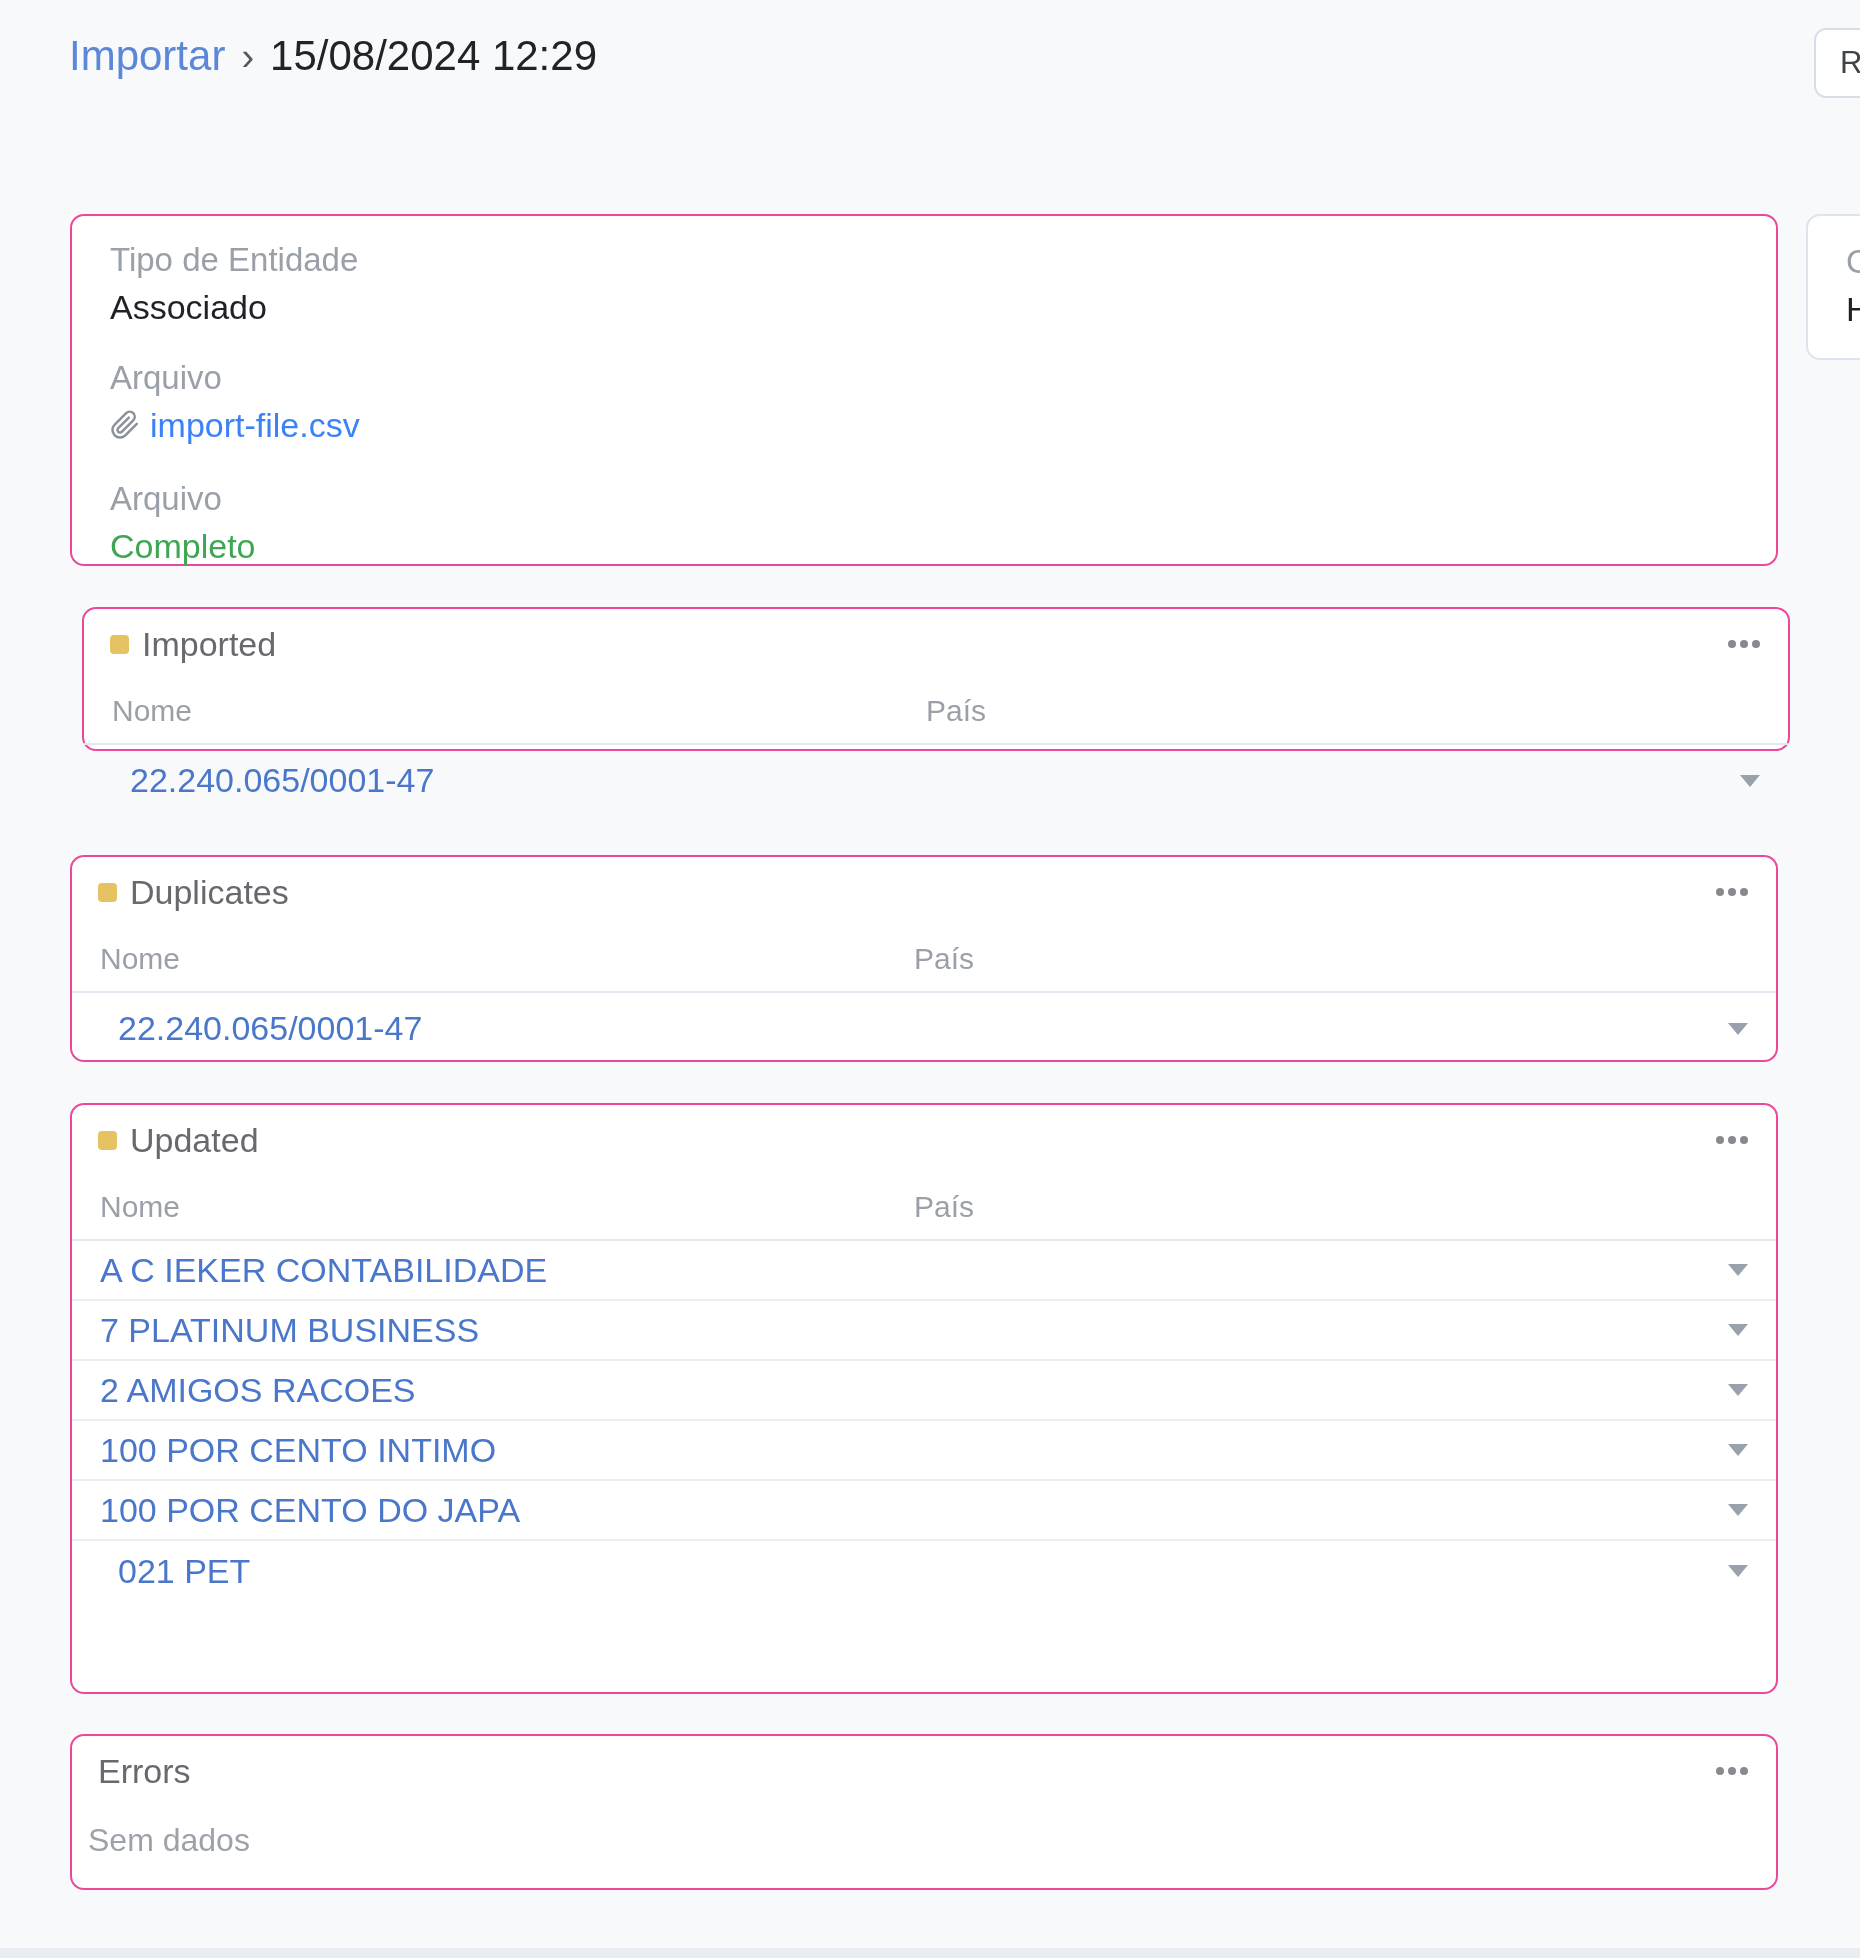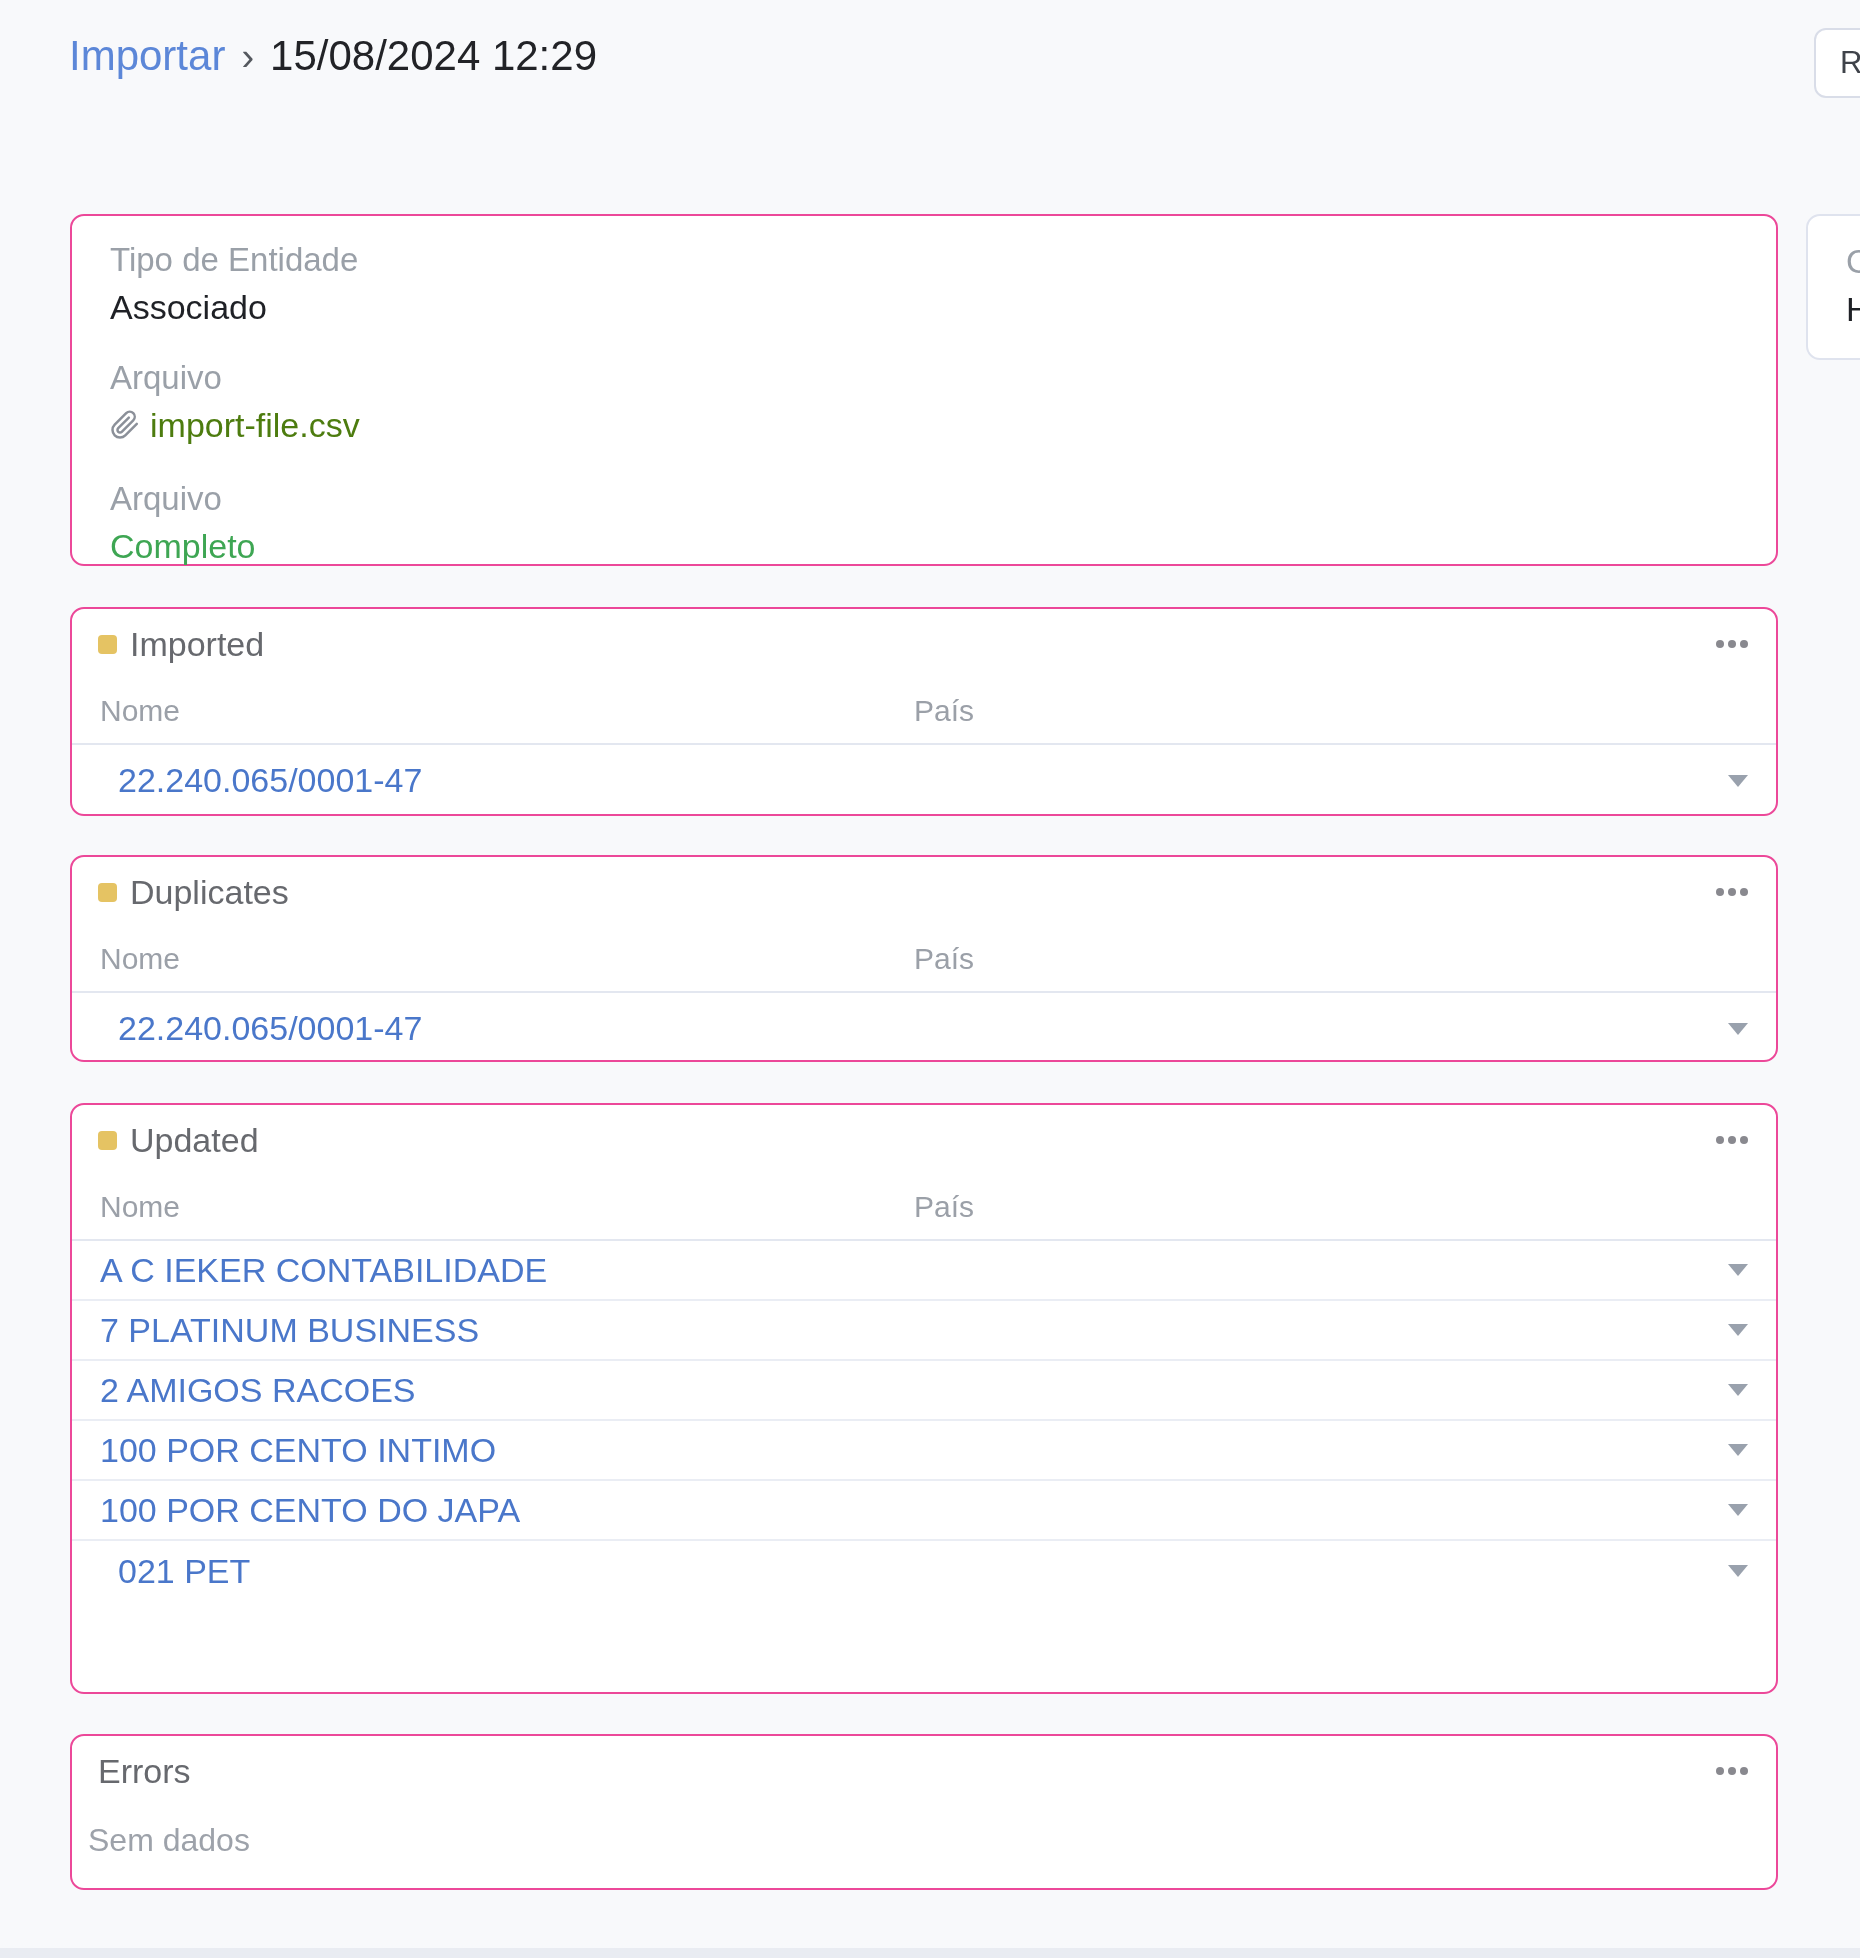--- a/index.html
+++ b/index.html
@@ -26,21 +26,21 @@
   .card{
     position:absolute;left:70px;width:1708px;background:#fff;
     border:2px solid #ec4899;border-radius:14px;box-sizing:border-box;
   }
   
   .detail-card{top:214px;height:352px;padding:24px 38px;}
   .field-label{font-size:33px;color:#9aa0a8;line-height:40px;}
   .field-value{font-size:34px;color:#1f2126;line-height:42px;margin-top:6px;}
   .field-group{margin-bottom:30px;}
   .status-complete{color:#3ea653;}
-  .file-link{color:#4d7c0f;text-decoration:none;display:inline-flex;align-items:center;gap:10px;cursor:pointer;}
+  .file-link{color:#3b82f6;text-decoration:none;display:inline-flex;align-items:center;gap:10px;cursor:pointer;}
   .clip-icon{width:30px;height:30px;flex:0 0 auto;}
   
   .side-card{
     position:absolute;left:1806px;top:214px;width:320px;height:146px;
     background:#fff;border:2px solid #dfe3ee;border-radius:14px;
     box-sizing:border-box;padding:26px 0 0 38px;overflow:hidden;
   }
   .side-card .field-label{white-space:nowrap;}
   .side-card .field-value{white-space:nowrap;}
   
@@ -55,21 +55,21 @@
   .lrow{height:60px;display:flex;align-items:center;padding:0 28px;box-sizing:border-box;border-bottom:2px solid #eaedf4;}
   .lrow.short{height:71px;}
   .lrow:last-child{border-bottom:none;padding-left:46px;}
   .cell-name{flex:0 0 814px;overflow:hidden;white-space:nowrap;}
   .cell-country{flex:1 1 auto;}
   .rlink{font-size:34px;color:#4a77ca;text-decoration:none;cursor:pointer;}
   .caret{
     width:0;height:0;border-left:10px solid transparent;border-right:10px solid transparent;
     border-top:12px solid #99a1ad;cursor:pointer;flex:0 0 auto;
   }
-  .panel-imported{top:607px;height:209px;}
+  .panel-imported{top:607px;height:144px;margin-left:12px;}
   .panel-duplicates{top:855px;height:207px;}
   .panel-updated{top:1103px;height:591px;}
   .panel-errors{top:1734px;height:156px;}
   .no-data{padding:16px 16px 0;font-size:32px;color:#9da2aa;}
   
   .bottom-strip{position:absolute;left:0;bottom:0;width:1860px;height:10px;background:#e9ecf2;}
 </style>
 </head>
 <body>
 

